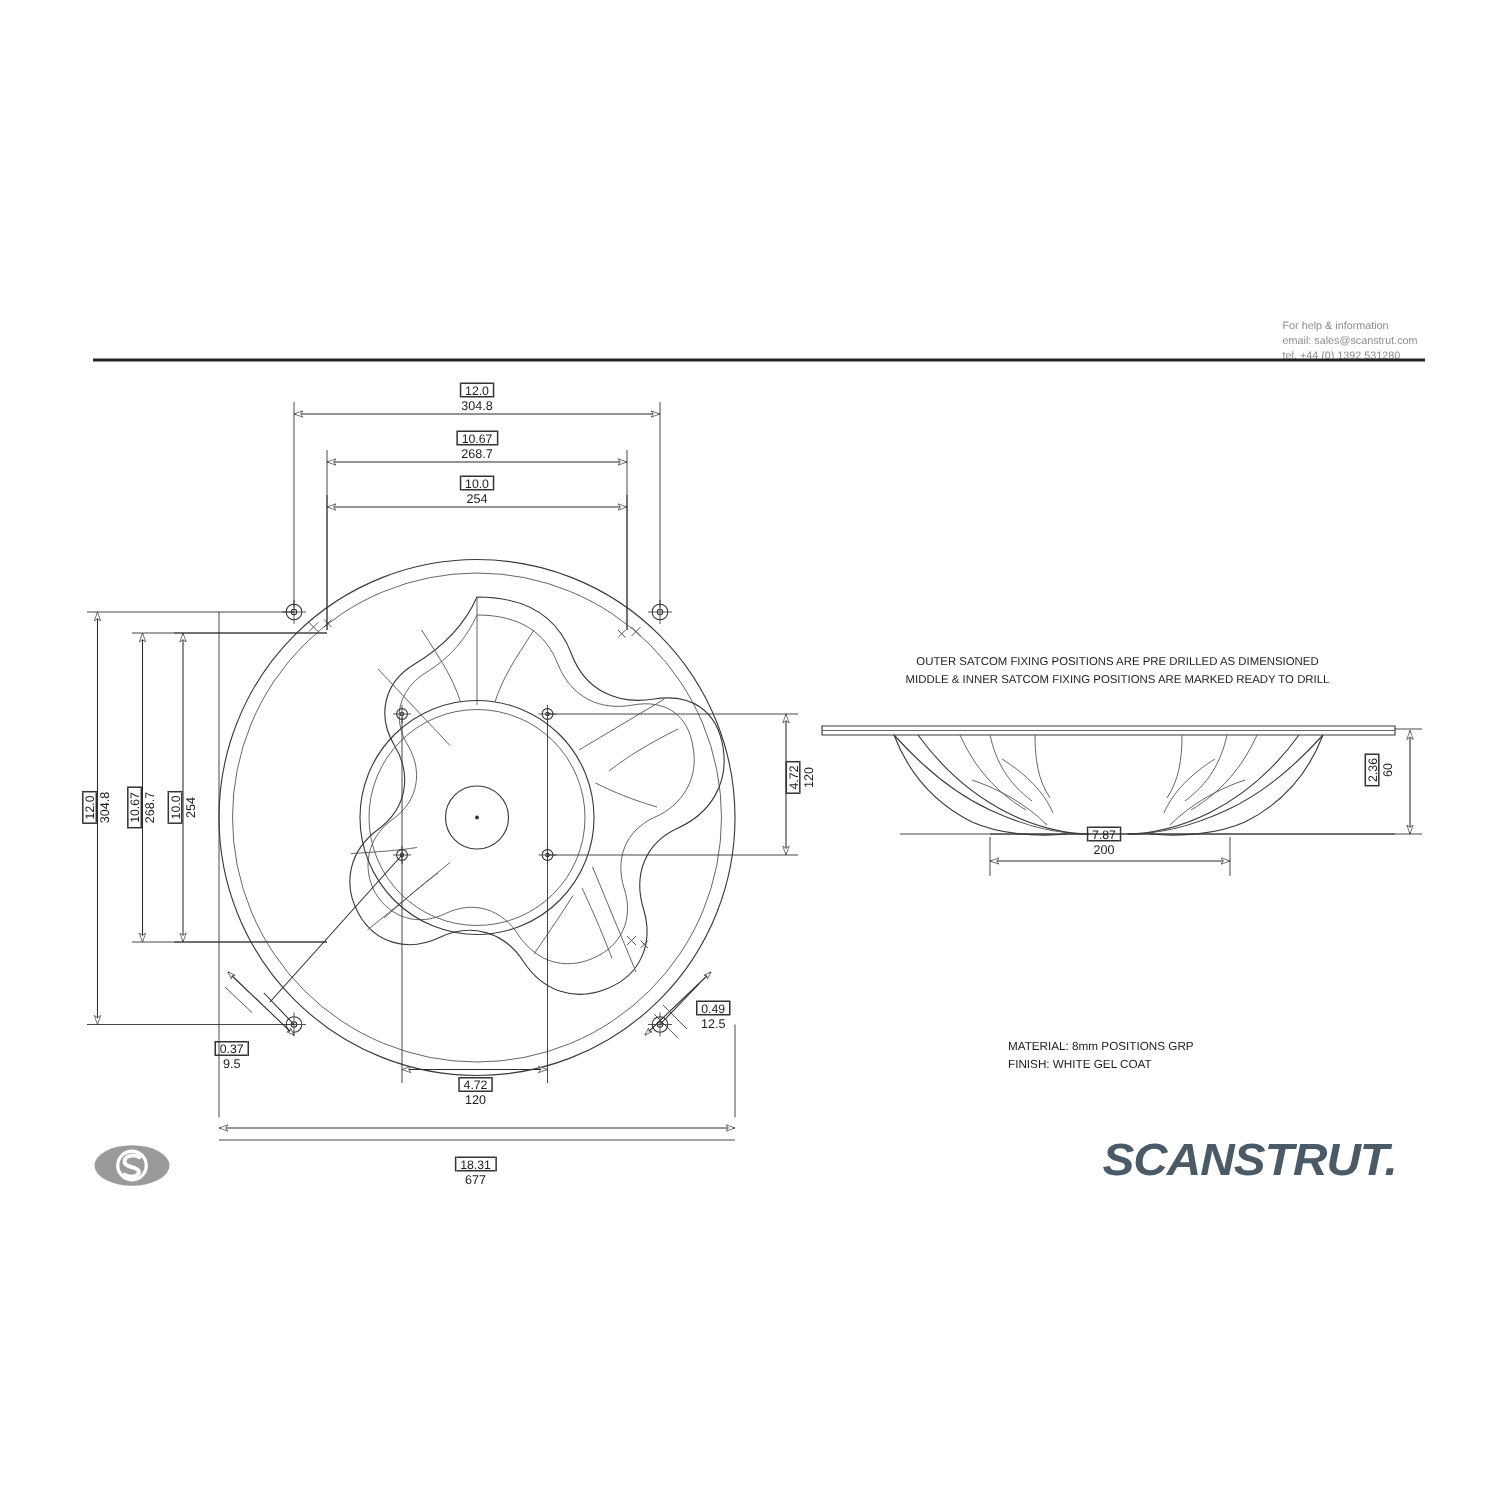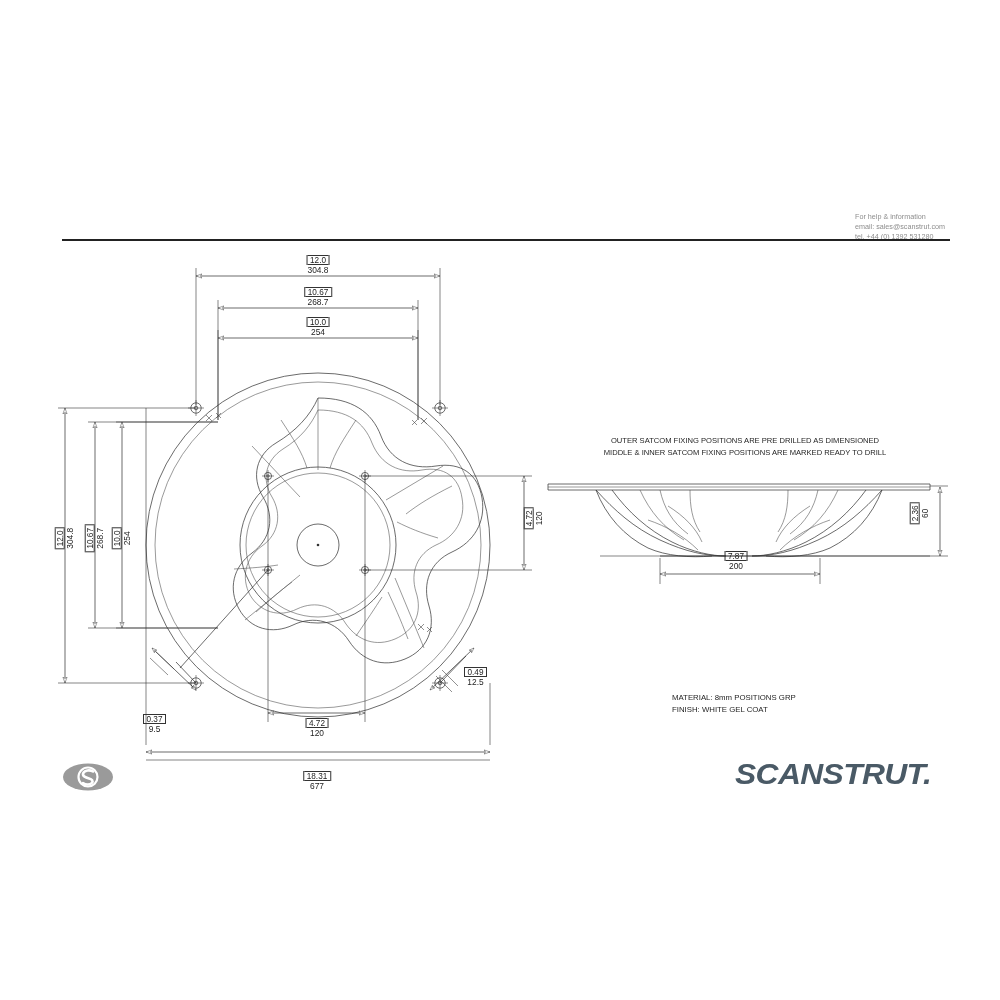--- a/index.html
+++ b/index.html
@@ -308,21 +308,21 @@
   <div class="dim" style="left:317px;top:718px;transform:translateX(-50%);">
     <span class="inch">4.72</span>
     <span class="mm">120</span>
   </div>
 
   <div class="dim" style="left:317px;top:757px;transform:translateX(-50%);margin-top:14px;">
     <span class="inch">18.31</span>
     <span class="mm">677</span>
   </div>
 
-  <div class="dim" style="left:143px;top:714px;">
+  <div class="dim" style="left:143px;top:694px;">
     <span class="inch">0.37</span>
     <span class="mm">9.5</span>
   </div>
 
   <div class="dim" style="left:464px;top:667px;text-align:center;">
     <span class="inch">0.49</span>
     <span class="mm">12.5</span>
   </div>
 
   <div class="dim" style="left:736px;top:551px;transform:translateX(-50%);">

